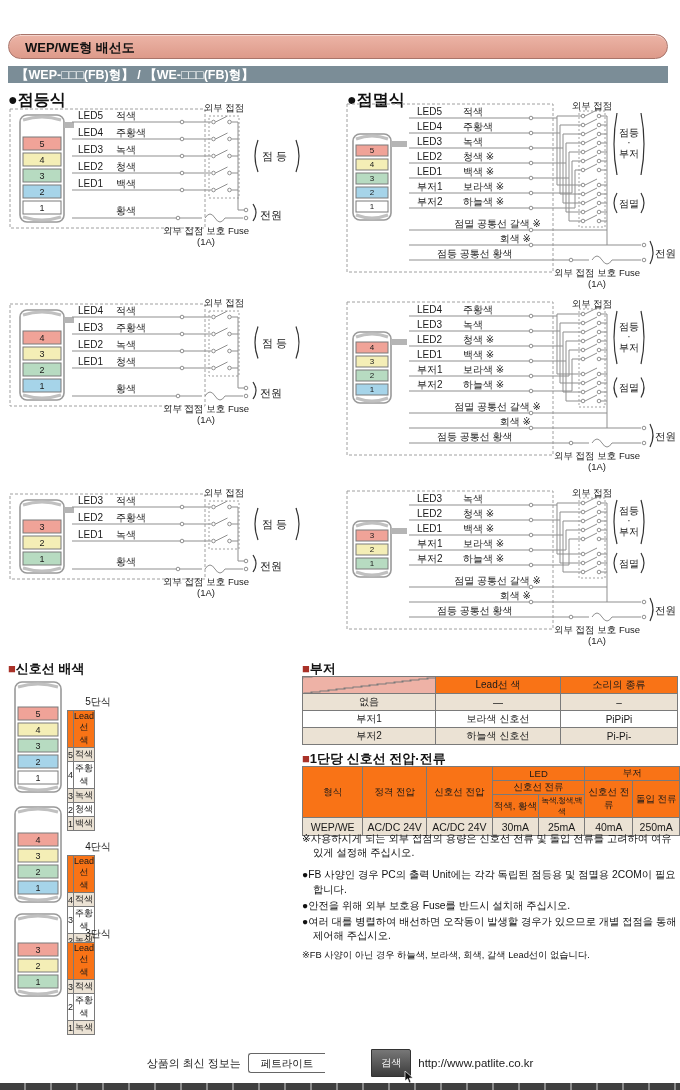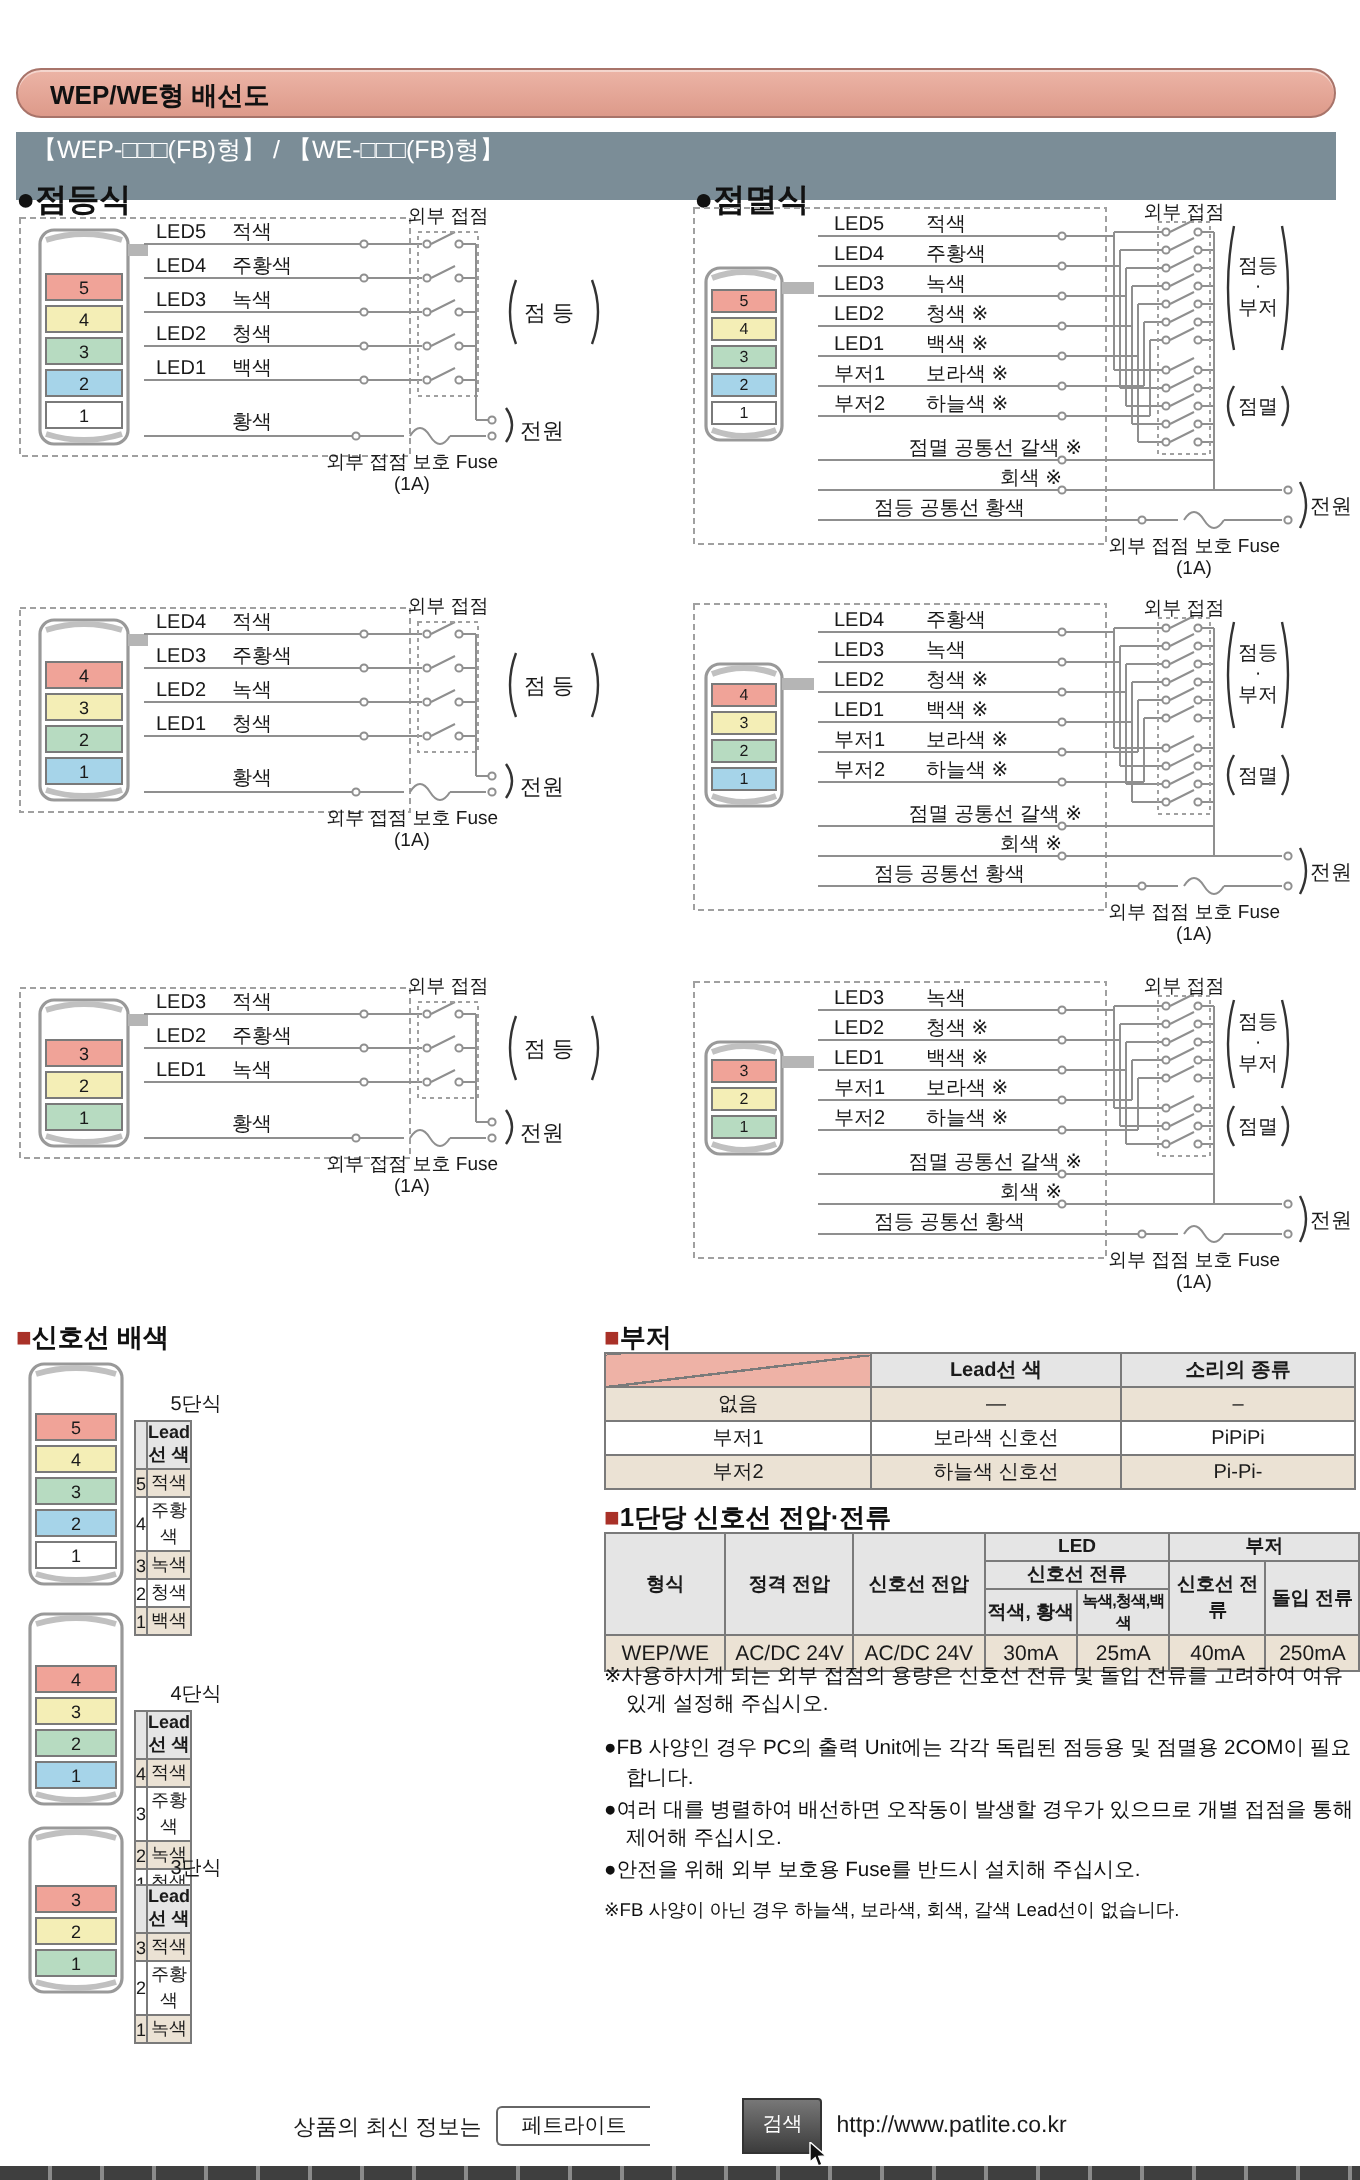--- a/index.html
+++ b/index.html
@@ -4,30 +4,30 @@
 <style>
   html,body{margin:0;padding:0;}
   body{width:680px;height:1090px;position:relative;background:#fff;overflow:hidden;
        font-family:"Liberation Sans","DejaVu Sans",sans-serif;color:#1a1a1a;}
   .abs{position:absolute;}
   
   .title-pill{left:8px;top:34px;width:660px;height:25px;border-radius:13px;
     background:linear-gradient(#ecb4a6,#dd9a8a);border:1px solid #a8746a;
     box-shadow:inset 0 1px 0 rgba(255,255,255,.45);
     font-weight:bold;font-size:13px;line-height:25px;padding-left:16px;box-sizing:border-box;color:#111;}
-  .model-bar{left:8px;top:66px;width:660px;height:34px;background:#7b8d97;color:#fff;
-    font-weight:normal;font-size:12.5px;line-height:19px;padding-left:8px;box-sizing:border-box;}
+  .model-bar{left:8px;top:66px;width:660px;height:17px;background:#7b8d97;color:#fff;
+    font-weight:bold;font-size:12.5px;line-height:19px;padding-left:8px;box-sizing:border-box;}
   .col-heading{font-size:16px;font-weight:bold;color:#111;}
   .sec-heading{font-size:13px;font-weight:bold;color:#111;}
   .sec-heading .sq{color:#a93128;}
   
   table{border-collapse:collapse;}
   td,th{border:1px solid #7a7a7a;text-align:center;padding:0;font-weight:normal;
         font-family:"Liberation Sans",sans-serif;}
-  .hd{background:#e5e5e5;font-weight:bold;}
+  .hd{background:#f97316;font-weight:normal;}
   .beige{background:#ebe2d4;}
   .diag{background-image:linear-gradient(to bottom right,transparent calc(50% - .6px),#7a7a7a calc(50% - .6px),#7a7a7a calc(50% + .6px),transparent calc(50% + .6px)),linear-gradient(#eeb2a6,#eeb2a6);}
   .ct{font-size:9px;}
   .ct td,.ct th{height:13px;}
   .ct th{height:14px;}
   .bz{font-size:10px;}
   .bz td,.bz th{height:16px;}
   .rt{font-size:9.5px;}
   .rt th{font-size:9.5px;}
   .rt .small{font-size:8px;letter-spacing:-0.5px;}
@@ -800,22 +800,22 @@
           <td class="beige val">40mA</td>
           <td class="beige val">250mA</td>
         </tr>
       </tbody>
     </table>
   </div>
 
 <div class="abs notes" style="left:302px;top:832px;" id="notesBox">
     <p class="star">※사용하시게 되는 외부 접점의 용량은 신호선 전류 및 돌입 전류를 고려하여 여유 있게 설정해 주십시오.</p>
     <p>●FB 사양인 경우 PC의 출력 Unit에는 각각 독립된 점등용 및 점멸용 2COM이 필요합니다.</p>
+    <p>●안전을 위해 외부 보호용 Fuse를 반드시 설치해 주십시오.</p>
     <p>●여러 대를 병렬하여 배선하면 오작동이 발생할 경우가 있으므로 개별 접점을 통해 제어해 주십시오.</p>
-    <p>●안전을 위해 외부 보호용 Fuse를 반드시 설치해 주십시오.</p>
     <p class="fb">※FB 사양이 아닌 경우 하늘색, 보라색, 회색, 갈색 Lead선이 없습니다.</p>
   </div>
 
 <div class="footer abs">
   <span class="txt">상품의 최신 정보는</span>
   <span class="sbox">
     <span class="sterm">페트라이트</span>
     <span class="sbtn">검색</span>
     <svg class="cursor" width="11" height="13" viewBox="0 0 11 13">
       <polygon points="1,0 1,10 3.6,7.8 5.2,12 7,11.2 5.4,7.2 9,7" fill="#111" stroke="#fff" stroke-width="0.7"></polygon>

